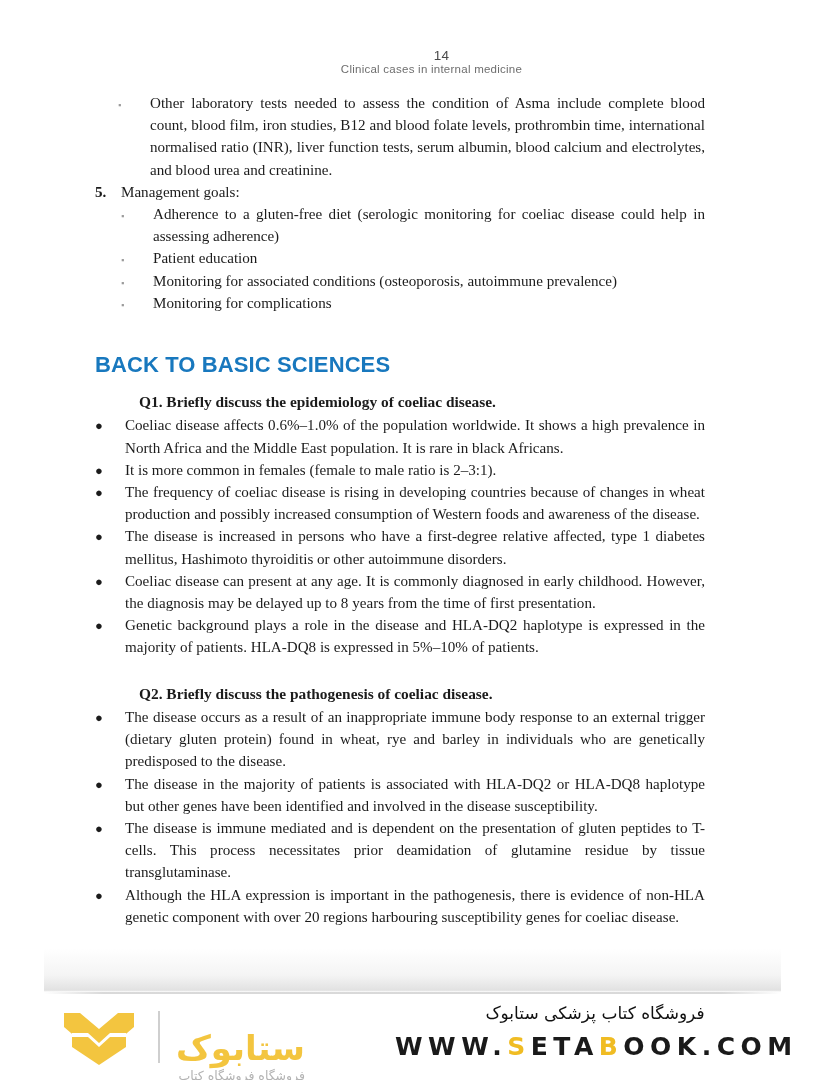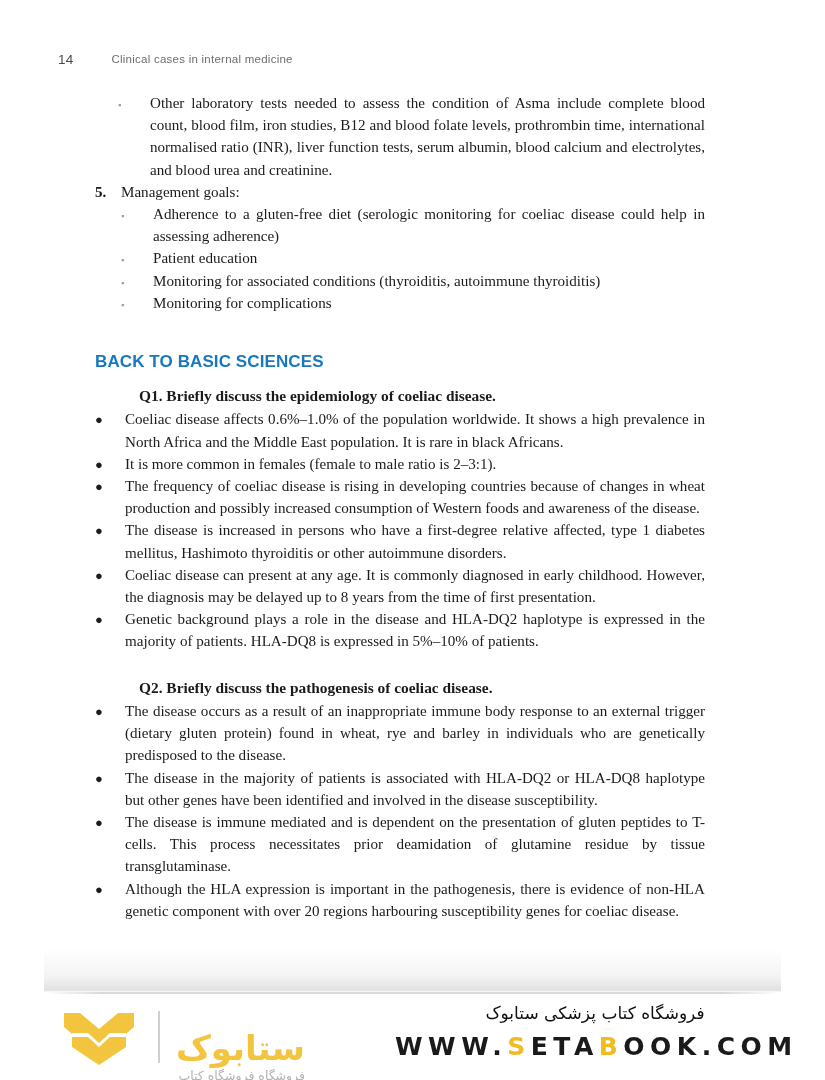--- a/index.html
+++ b/index.html
@@ -26,20 +26,21 @@
 
   
   .runhead {
     position: absolute;
     left: 0; top: 48px;
     width: 825px;
     height: 22px;
     display: flex;
     align-items: center;
     font-family: "Liberation Sans", "DejaVu Sans", sans-serif;
+    flex-direction: column;
   }
   .runhead .folio {
     margin-left: 58px;
     font-size: 13.5px;
     color: #4a4a4a;
     letter-spacing: .2px;
   }
   .runhead .rh-title {
     margin-left: 38px;
     font-size: 11.5px;
@@ -105,21 +106,21 @@
     width: 30px;
     font-size: 15.1px;
     line-height: 1.47;
   }
   .bullet .marker span { font-size: 13px; }
 
   
   .sec-head {
     font-family: "Liberation Sans", "DejaVu Sans", sans-serif;
     font-weight: bold;
-    font-size: 17px;
+    font-size: 22px;
     color: #1878be;
     letter-spacing: .1px;
     margin-top: 38px;
     margin-bottom: 13px;
   }
 
   .q-head {
     font-weight: bold;
     font-size: 15.4px;
     line-height: 1.4;
@@ -258,21 +259,21 @@
       <div class="row sub">
         <div class="marker">▪</div>
         <div class="txt">Adherence to a gluten-free diet (serologic monitoring for coeliac disease could help in assessing adherence)</div>
       </div>
       <div class="row sub">
         <div class="marker">▪</div>
         <div class="txt">Patient education</div>
       </div>
       <div class="row sub">
         <div class="marker">▪</div>
-        <div class="txt">Monitoring for associated conditions (thyroiditis, autoimmune thyroiditis)</div>
+        <div class="txt">Monitoring for associated conditions (osteoporosis, autoimmune prevalence)</div>
       </div>
       <div class="row sub">
         <div class="marker">▪</div>
         <div class="txt">Monitoring for complications</div>
       </div>
     </div>
 
     <div class="sec-head">BACK TO BASIC SCIENCES</div>
 
     <div class="q-block">

